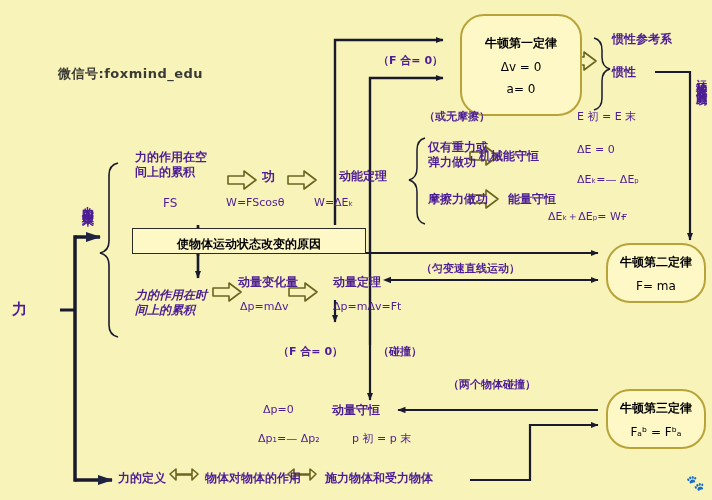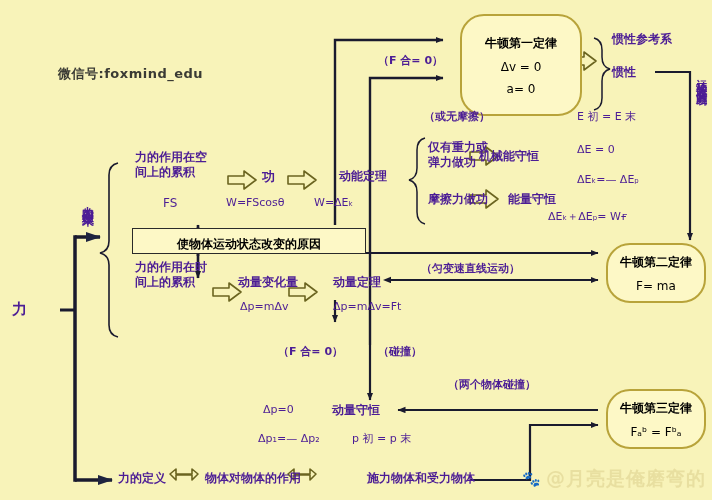--- a/index.html
+++ b/index.html
@@ -125,21 +125,21 @@
 <div class="lbl f12" style="left:163px;top:196px;">FS</div>
 <div class="lbl cn f13" style="left:262px;top:169px;">功</div>
 <div class="lbl f11" style="left:226px;top:196px;">W=FScosθ</div>
 <div class="lbl cn f12" style="left:311px;top:169px;margin-left:28px;">动能定理</div>
 <div class="lbl f11" style="left:314px;top:196px;text-align:center;">W=ΔEₖ</div>
 
 <div class="sbox" style="left:132px;top:228px;width:232px;height:24px;">
   <span class="cn f12">使物体运动状态改变的原因</span>
 </div>
 
-<div class="lbl cn f12" style="left:135px;top:260px;">力的作用在时
+<div class="lbl cn f12" style="left:135px;top:288px;font-style:italic;">力的作用在时
 间上的累积</div>
 <div class="lbl cn f12" style="left:238px;top:275px;">动量变化量</div>
 <div class="lbl f11" style="left:240px;top:300px;">Δp=mΔv</div>
 <div class="lbl cn f12" style="left:333px;top:275px;">动量定理</div>
 <div class="lbl f11" style="left:333px;top:300px;">Δp=mΔv=Ft</div>
 
 <div class="lbl cn f11" style="left:378px;top:54px;">（F 合= 0）</div>
 <div class="lbl cn f11" style="left:421px;top:262px;">（匀变速直线运动）</div>
 <div class="lbl cn f11" style="left:278px;top:345px;">（F 合= 0）</div>
 <div class="lbl cn f11" style="left:378px;top:345px;">（碰撞）</div>
@@ -176,18 +176,17 @@
   <span class="f12">Fₐᵇ = Fᵇₐ</span>
 </div>
 
 <div class="lbl cn f12" style="left:332px;top:403px;">动量守恒</div>
 <div class="lbl f11" style="left:263px;top:403px;text-align:center;">Δp=0</div>
 <div class="lbl f11" style="left:258px;top:432px;">Δp₁=— Δp₂</div>
 <div class="lbl f11" style="left:352px;top:432px;">p 初 = p 末</div>
 
 <div class="lbl cn f12" style="left:118px;top:471px;">力的定义</div>
 <div class="lbl cn f12" style="left:205px;top:471px;">物体对物体的作用</div>
-<div class="lbl cn f12" style="left:325px;top:471px;margin-left:42px;">施力物体和受力物体</div>
+<div class="lbl cn f12" style="left:325px;top:471px;">施力物体和受力物体</div>
 
 <div class="wm">
   <span class="paw">🐾</span>
-  <span>@月亮是俺磨弯的</span>
 </div>
 
 </body></html>

